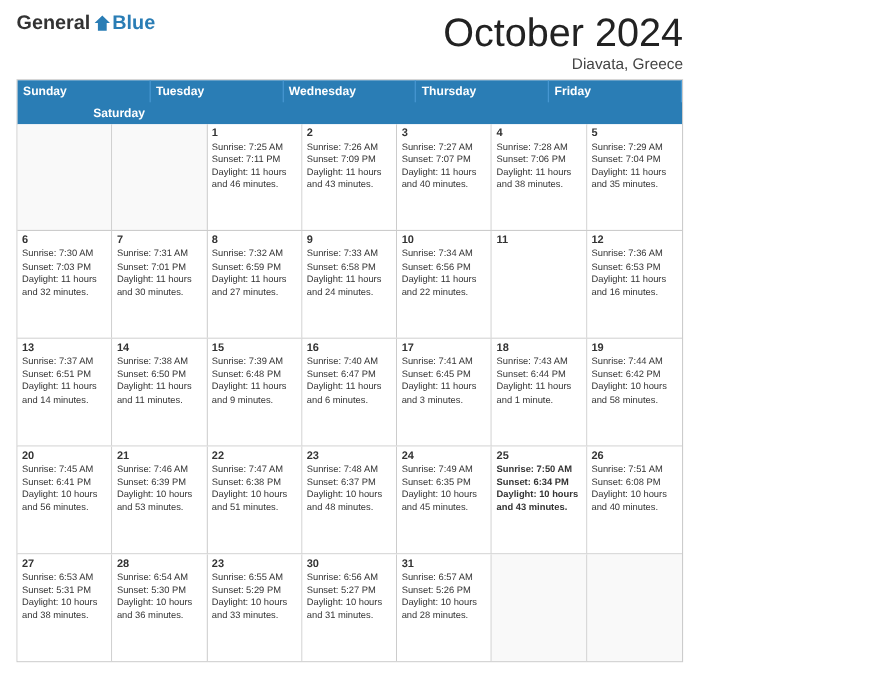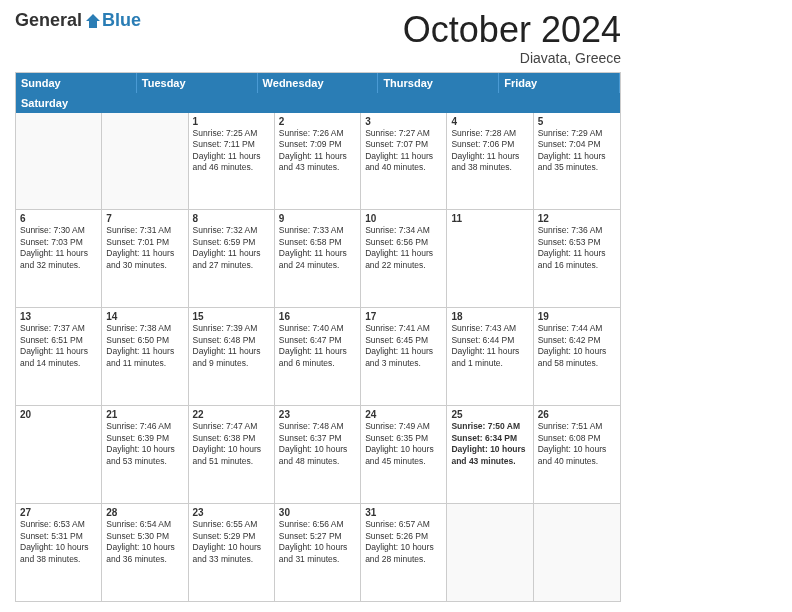--- a/index.html
+++ b/index.html
@@ -75,20 +75,21 @@
     .cal-header-cell {
       color: #fff;
       font-size: 11px;
       font-weight: bold;
       padding: 4px 5px;
       text-align: left;
       border-right: 1px solid #4a9ad4;
     }
     .cal-header-cell:last-child {
       border-right: none;
+      text-align: right;
     }
     .cal-body {
       flex: 1;
       display: flex;
       flex-direction: column;
     }
     .cal-row {
       display: grid;
       grid-template-columns: repeat(7, 1fr);
       flex: 1;
@@ -269,20 +270,23 @@
           <div class="cal-cell">
             <span class="day-num">19</span>
             <div class="day-info" style="white-space: pre-line;">Sunrise: 7:44 AM
 Sunset: 6:42 PM
 Daylight: 10 hours and 58 minutes.</div>
           </div>
         </div>
         <div class="cal-row">
           <div class="cal-cell">
             <span class="day-num">20</span>
+            <div class="day-info" style="white-space: pre-line;">Sunrise: 7:45 AM
+Sunset: 6:41 PM
+Daylight: 10 hours and 56 minutes.</div>
           </div>
           <div class="cal-cell">
             <span class="day-num">21</span>
             <div class="day-info" style="white-space: pre-line;">Sunrise: 7:46 AM
 Sunset: 6:39 PM
 Daylight: 10 hours and 53 minutes.</div>
           </div>
           <div class="cal-cell">
             <span class="day-num">22</span>
             <div class="day-info" style="white-space: pre-line;">Sunrise: 7:47 AM

